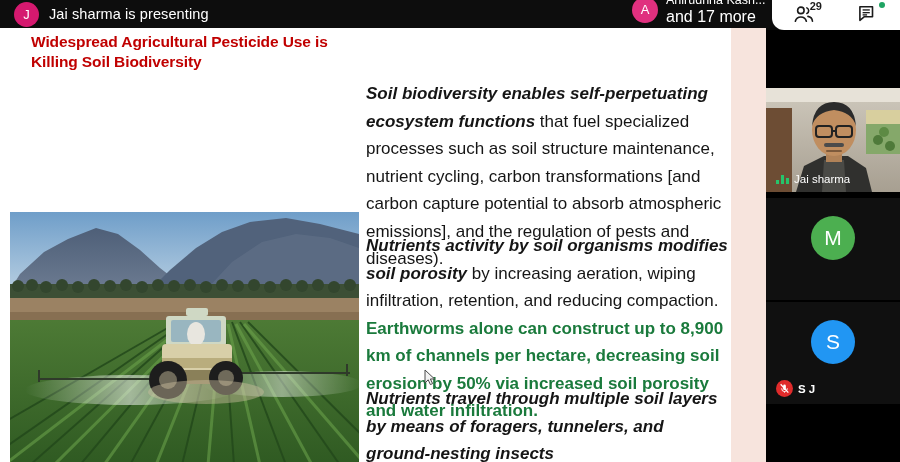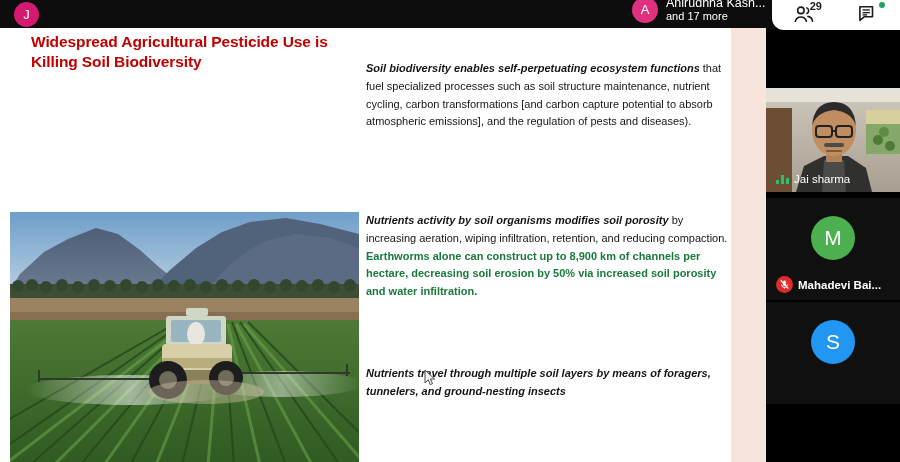--- a/index.html
+++ b/index.html
@@ -49,21 +49,21 @@
   }
   #others-avatar {
     width: 26px; height: 26px; background: #e0307f; font-size: 13px;
     flex: 0 0 auto;
   }
   #others-names { display: flex; flex-direction: column; line-height: 1.1; }
   #others-name-top {
     color: #fff; font-size: 12.5px; white-space: nowrap;
   }
   #others-name-sub {
-    color: #fff; font-size: 11px; white-space: nowrap;
+    color: #fff; font-size: 16px; white-space: nowrap;
   }
 
   #rightctl {
     position: absolute; left: 772px; top: -6px;
     width: 128px; height: 36px;
     background: #ffffff;
     border-bottom-left-radius: 12px;
     display: flex; align-items: flex-end; justify-content: space-around;
     padding-bottom: 4px;
     box-sizing: border-box;
@@ -121,22 +121,23 @@
     overflow: hidden;
     background: #2e4a6b;
   }
   #slide-photo svg { display: block; }
 
   
   .rcol {
     position: absolute; left: 366px;
     width: 362px;
     color: #151515;
-    font-size: 11px;
+    font-size: 17px;
     line-height: 1.62;
+    margin-top: 20px;
   }
   .rcol .lead { font-weight: bold; font-style: italic; }
   .green { color: #1a7a3c; font-weight: bold; }
   #rpara1 { top: 32px; }
   #rpara2 { top: 184px; }
   #rpara3 { top: 337px; font-weight: bold; font-style: italic; }
 
   
   #cursor { position: absolute; left: 424px; top: 341px; z-index: 35; }
 
@@ -358,42 +359,43 @@
           <i style="height:4px"></i>
             <i style="height:9px"></i>
             <i style="height:6px"></i>
         </span>
         <span class="tile-name">Jai sharma</span>
       </div>
     </div>
 
     <div class="tile" id="tile-1">
       <div class="avatar-circle tile-avatar-big" style="background:#4caf50">M</div>
+    </div>
+
+    <div class="tile" id="tile-2">
+      <div class="avatar-circle tile-avatar-big" style="background:#2196f3">S</div>
       <div class="tile-label">
         <span class="mic-muted">
           <svg width="11" height="11" viewBox="0 0 16 16">
             <path d="M8 2.2a2 2 0 0 1 2 2v4a2 2 0 0 1-4 0v-4a2 2 0 0 1 2-2z" fill="#fff"></path>
             <path d="M4 7.6v.8a4 4 0 0 0 8 0v-.8" fill="none" stroke="#fff" stroke-width="1.4"></path>
             <line x1="8" y1="12.2" x2="8" y2="14" stroke="#fff" stroke-width="1.4"></line>
             <line x1="2.4" y1="1.8" x2="13.6" y2="14" stroke="#fff" stroke-width="1.7"></line>
           </svg>
         </span>
-        <span class="tile-name bold">Mahadevi Bai...</span>
+        <span class="tile-name bold">S J</span>
       </div>
-    </div>
-
-    <div class="tile" id="tile-2">
-      <div class="avatar-circle tile-avatar-big" style="background:#2196f3">S</div>
     </div>
   </div>
 
   <div id="topbar">
 
     <div id="presenter-chip">
       <div class="avatar-circle" id="presenter-avatar">J</div>
+      <div id="presenter-text">Jai sharma is presenting</div>
     </div>
 
     <div id="others-chip">
       <div class="avatar-circle" id="others-avatar">A</div>
       <div id="others-names">
         <span id="others-name-top">Anirudhha Kash...</span>
         <span id="others-name-sub">and 17 more</span>
       </div>
     </div>
 

